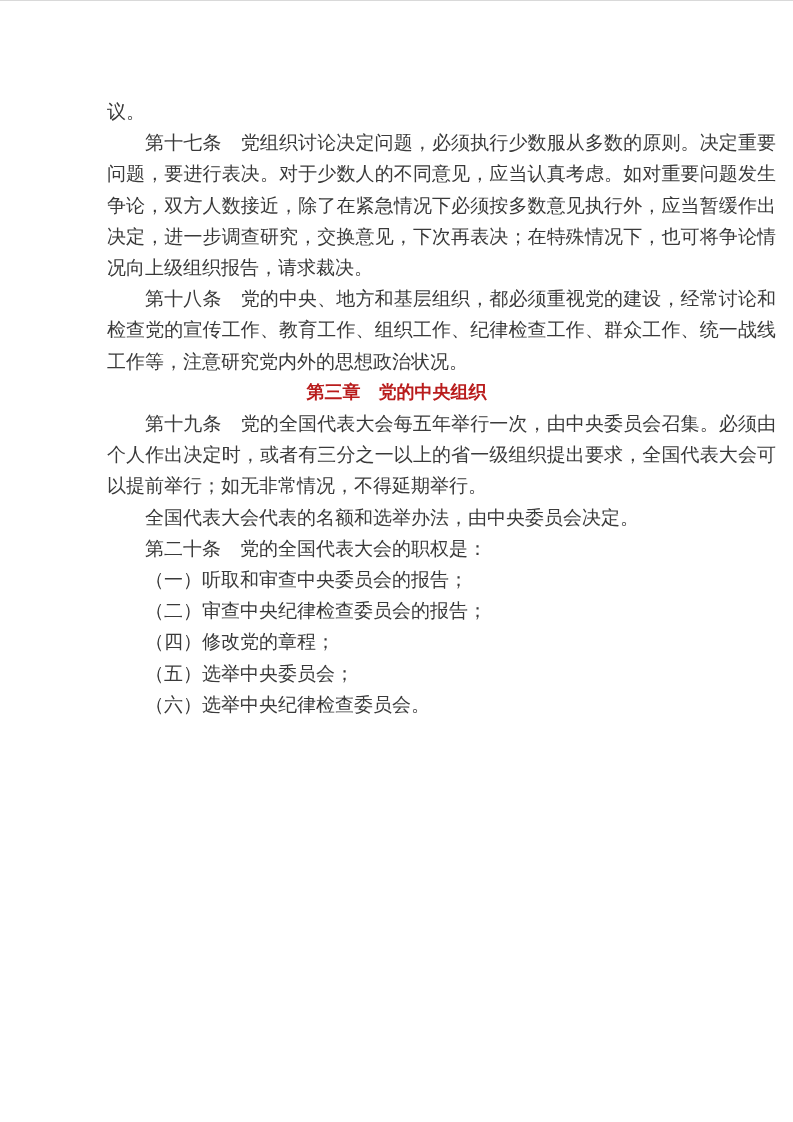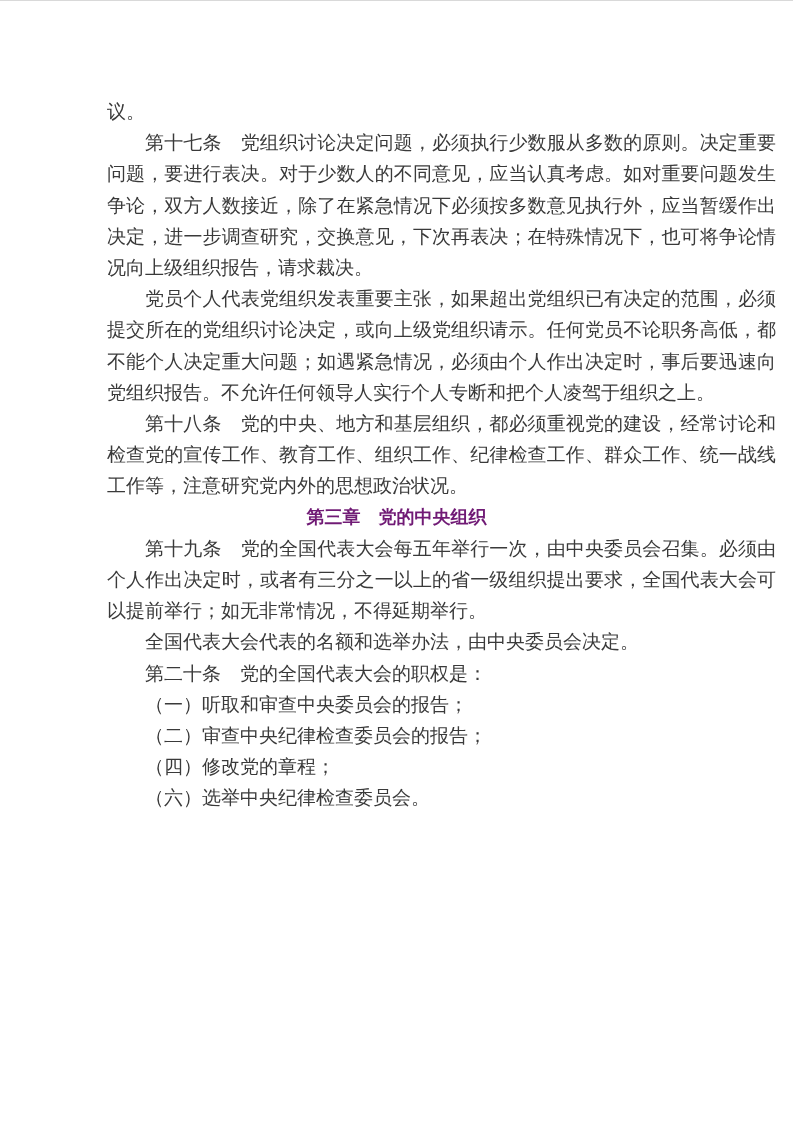--- a/index.html
+++ b/index.html
@@ -37,34 +37,34 @@
     text-indent: 0;
   }
   .block.heading {
     font-weight: bold;
     text-indent: 0;
     text-align: center;
     font-size: 18px;
     
     margin-left: -107px;
     margin-right: -17px;
-    color: #701a75;
+    color: #b91c1c;
   }
 </style>
 </head>
 <body>
 
 <div class="page" style="background: rgb(255, 255, 255);">
   <div class="text-block" style="color: rgb(58, 58, 58);">
       <p class="block continuation">议。</p>
       <p class="block paragraph">第十七条　党组织讨论决定问题，必须执行少数服从多数的原则。决定重要问题，要进行表决。对于少数人的不同意见，应当认真考虑。如对重要问题发生争论，双方人数接近，除了在紧急情况下必须按多数意见执行外，应当暂缓作出决定，进一步调查研究，交换意见，下次再表决；在特殊情况下，也可将争论情况向上级组织报告，请求裁决。</p>
-      <p class="block paragraph">党员个人代表党组织发表重要主张，如果超出党组织已有决定的范围，必须提交所在的党组织讨论决定，或向上级党组织请示。任何党员不论职务高低，都不能个人决定重大问题；如遇紧急情况，必须由个人作出决定时，事后要迅速向党组织报告。不允许任何领导人实行个人专断和把个人凌驾于组织之上。</p>
       <p class="block paragraph">第十八条　党的中央、地方和基层组织，都必须重视党的建设，经常讨论和检查党的宣传工作、教育工作、组织工作、纪律检查工作、群众工作、统一战线工作等，注意研究党内外的思想政治状况。</p>
       <p class="block heading">第三章　党的中央组织</p>
       <p class="block paragraph">第十九条　党的全国代表大会每五年举行一次，由中央委员会召集。必须由个人作出决定时，或者有三分之一以上的省一级组织提出要求，全国代表大会可以提前举行；如无非常情况，不得延期举行。</p>
       <p class="block paragraph">全国代表大会代表的名额和选举办法，由中央委员会决定。</p>
       <p class="block paragraph">第二十条　党的全国代表大会的职权是：</p>
       <p class="block list-item">（一）听取和审查中央委员会的报告；</p>
       <p class="block list-item">（二）审查中央纪律检查委员会的报告；</p>
       <p class="block list-item">（四）修改党的章程；</p>
+      <p class="block list-item">（五）选举中央委员会；</p>
       <p class="block list-item">（六）选举中央纪律检查委员会。</p>
     </div>
 </div>
 
 </body></html>

